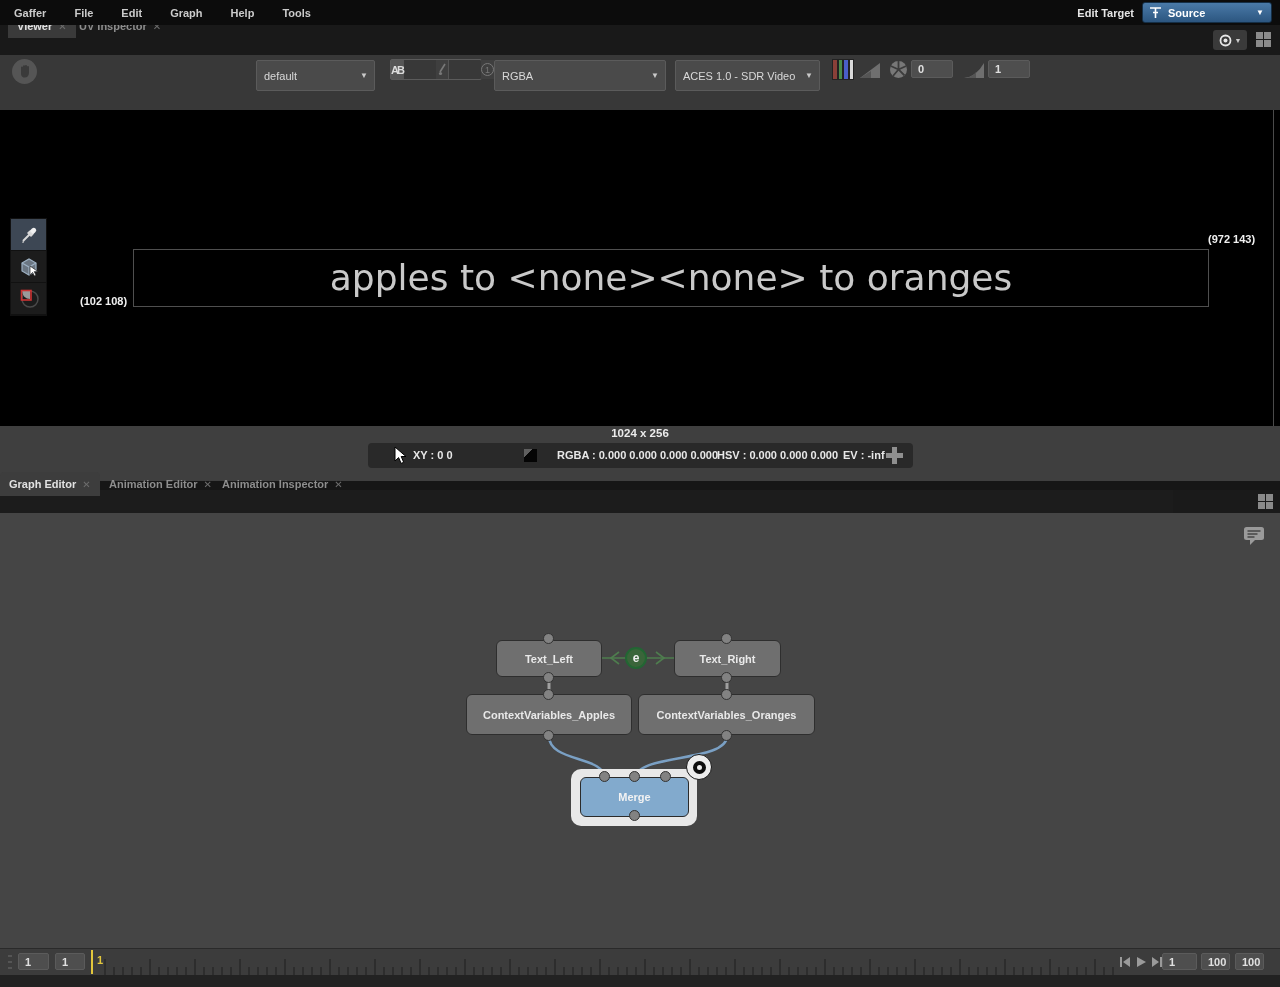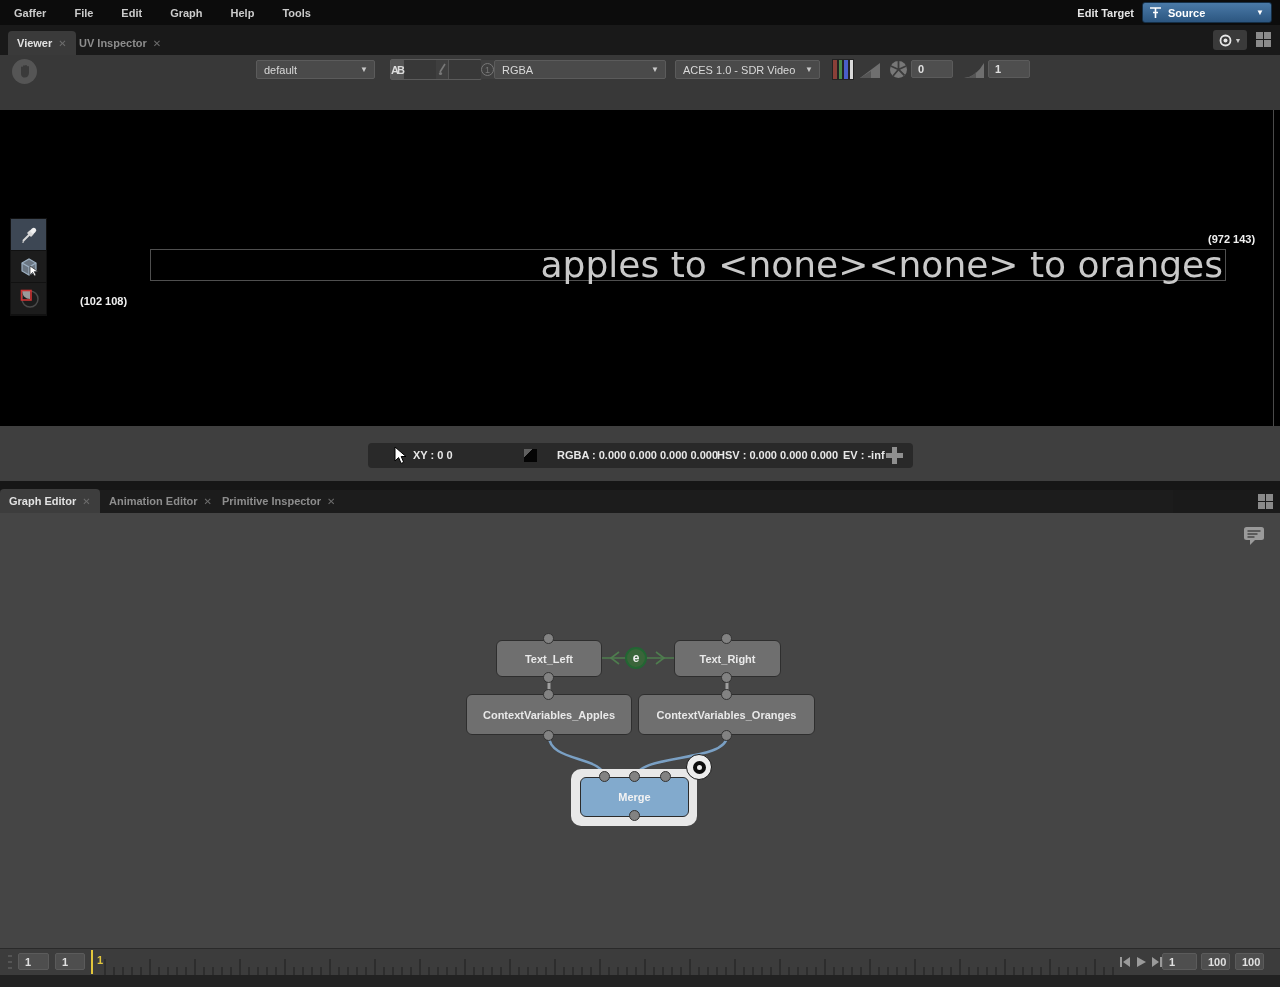--- a/index.html
+++ b/index.html
@@ -12,46 +12,46 @@
   #menubar { left:0; top:0; width:1280px; height:25px; background:#0c0c0c; display:flex; align-items:center; z-index:30; }
   .menu-item { color:#cbcbcb; font-size:11px; font-weight:bold; padding:0 14px; cursor:default; }
   #edit-target-label { position:absolute; right:146px; top:7px; color:#e6e6e6; font-size:11px; font-weight:bold; }
   #source-btn { position:absolute; right:8px; top:2px; width:130px; height:21px; border-radius:3px;
     background:linear-gradient(#4a7aa8,#2c5680); border:1px solid #152f47; display:flex; align-items:center; color:#fff; font-size:11px; font-weight:bold; }
   #source-btn .sb-label { flex:1; padding-left:6px; }
   #source-btn .sb-arrow { padding-right:7px; font-size:8px; }
 
   
   #viewer-tabbar { left:0; top:25px; width:1280px; height:30px; background:#191919; z-index:20; }
-  .tab { position:absolute; bottom:0; height:24px; display:flex; align-items:center; gap:6px; padding:0 9px;
+  .tab { position:absolute; bottom:17px; height:24px; display:flex; align-items:center; gap:6px; padding:0 9px;
     font-size:11px; font-weight:bold; color:#8d8d8d; border-radius:4px 4px 0 0; }
   .tab.active { background:#3a3a3a; color:#e2e2e2; }
   .tab .close { color:#6d6d6d; font-size:10px; font-weight:bold; }
   #viewer-toolbar-bg { left:0; top:55px; width:1280px; height:55px; background:#383838; }
-  .dd { position:absolute; height:19px; background:#4a4a4a; border:1px solid #5b5b5b; border-radius:2px;
+  .dd { position:absolute; height:31px; background:#4a4a4a; border:1px solid #5b5b5b; border-radius:2px;
     display:flex; align-items:center; color:#d9d9d9; font-size:11px; }
   .dd .dd-label { flex:1; padding-left:7px; white-space:nowrap; overflow:hidden; }
   .dd .dd-arrow { padding-right:6px; font-size:8px; color:#c9c9c9; }
   .field { position:absolute; height:18px; background:#4e4e4e; border:1px solid #5b5b5b; border-radius:2px;
     color:#e0e0e0; font-size:11px; font-weight:bold; padding-left:6px; display:flex; align-items:center; }
   #hand-btn { left:12px; top:59px; width:25px; height:25px; border-radius:50%; background:#555; display:flex; align-items:center; justify-content:center; }
   #compare-group { left:390px; top:59px; width:92px; height:21px; border:1px solid #5b5b5b; border-radius:2px; display:flex;gap:32px; }
   #compare-group .cg-btn { height:100%; display:flex; align-items:center; justify-content:center; border-right:1px solid #555; }
   #ab-btn { width:27px; background:#565656; color:#dcdcdc; font-size:11px; font-weight:bold; letter-spacing:-2px; }
   #wipe-btn { width:27px; background:#3f3f3f; }
   #lens-btn { width:36px; background:#3f3f3f; color:#787878; font-size:10px; gap:4px; border-right:none; }
   #lens-btn .circ { width:13px; height:13px; border:1px solid #787878; border-radius:50%; display:flex; align-items:center; justify-content:center; font-size:9px; }
   #colorbars { left:832px; top:59px; width:22px; height:21px; display:flex; gap:2px; background:#222; padding:1px; }
   #colorbars div { flex:1; }
 
   
   #viewport { left:0; top:110px; width:1280px; height:316px; background:#000; }
   #vp-right-edge { left:1273px; top:110px; width:1px; height:316px; background:#4a4a4a; }
-  #image-rect { position:absolute; left:133px; top:249px; width:1076px; height:32px; border:1px solid #4f4f4f;
-    display:flex; justify-content:flex-end; align-items:center;margin-left:17px; }
+  #image-rect { position:absolute; left:133px; top:249px; width:1076px; height:58px; border:1px solid #4f4f4f;
+    display:flex; justify-content:center; align-items:center; }
   .vp-text { font-family:"DejaVu Sans",sans-serif; font-size:36px; color:#c9c9c9; white-space:pre; line-height:42px; }
   #vp-text-left { padding-left:2px; }
   #vp-text-right { padding-right:2px; }
   .coord { position:absolute; color:#f0f0f0; font-size:11px; font-weight:bold; }
   #tool-stack { left:10px; top:218px; width:37px; background:#1c1c1c; border:1px solid #111; }
   .tool-btn { width:35px; height:32px; display:flex; align-items:center; justify-content:center; border-bottom:1px solid #111; }
   .tool-btn.selected { background:#3d4754; }
 
   
   #info-strip { left:0; top:426px; width:1280px; height:55px; background:#3f3f3f; }
@@ -236,20 +236,21 @@
     <div class="tool-btn">
       <svg width="22" height="22" viewBox="0 0 22 22">
         <circle cx="12" cy="11" r="8" stroke="#4a4a4a" stroke-width="1.5" fill="none"></circle>
         <path d="M4 3h8v8a8 8 0 0 1-8-8z" fill="#9a9a9a"></path>
         <rect x="3.5" y="2.5" width="9.5" height="9.5" fill="none" stroke="#c33" stroke-width="1.6"></rect>
       </svg>
     </div>
   </div>
 
   <div id="info-strip" class="abs"></div>
+  <div id="resolution" class="abs">1024 x 256</div>
   <div id="status-box" class="abs">
     <span class="status-item" style="left:45px;">XY : 0 0</span>
     <div id="swatch"></div>
     <span class="status-item" style="left:189px;text-align:center;">RGBA : 0.000 0.000 0.000 0.000</span>
     <span class="status-item" style="left:349px;">HSV : 0.000 0.000 0.000</span>
     <span class="status-item" style="left:475px;">EV : -inf</span>
     <div id="plus-icon"></div>
   </div>
   <svg id="mouse-cursor" class="abs" width="14" height="20" viewBox="0 0 14 20">
     <path d="M1 1v14l3.6-3.4 2.5 5.8 2.6-1.1-2.5-5.8H12Z" fill="#fff" stroke="#000" stroke-width="1"></path>
@@ -259,21 +260,21 @@
   <div id="graph-tabbar" class="abs">
     <div class="tab active" style="left:0; background:#3d3d3d;">
       <span>Graph Editor</span>
       <span class="close">✕</span>
     </div>
     <div class="tab" style="left:100px;">
       <span>Animation Editor</span>
       <span class="close">✕</span>
     </div>
     <div class="tab" style="left:213px;">
-      <span>Primitive Inspector</span>
+      <span>Animation Inspector</span>
       <span class="close">✕</span>
     </div>
     <div class="abs icon-grid" style="left:1258px; top:4px;">
       <div></div>
         <div></div>
         <div></div>
         <div></div>
     </div>
   </div>
 

